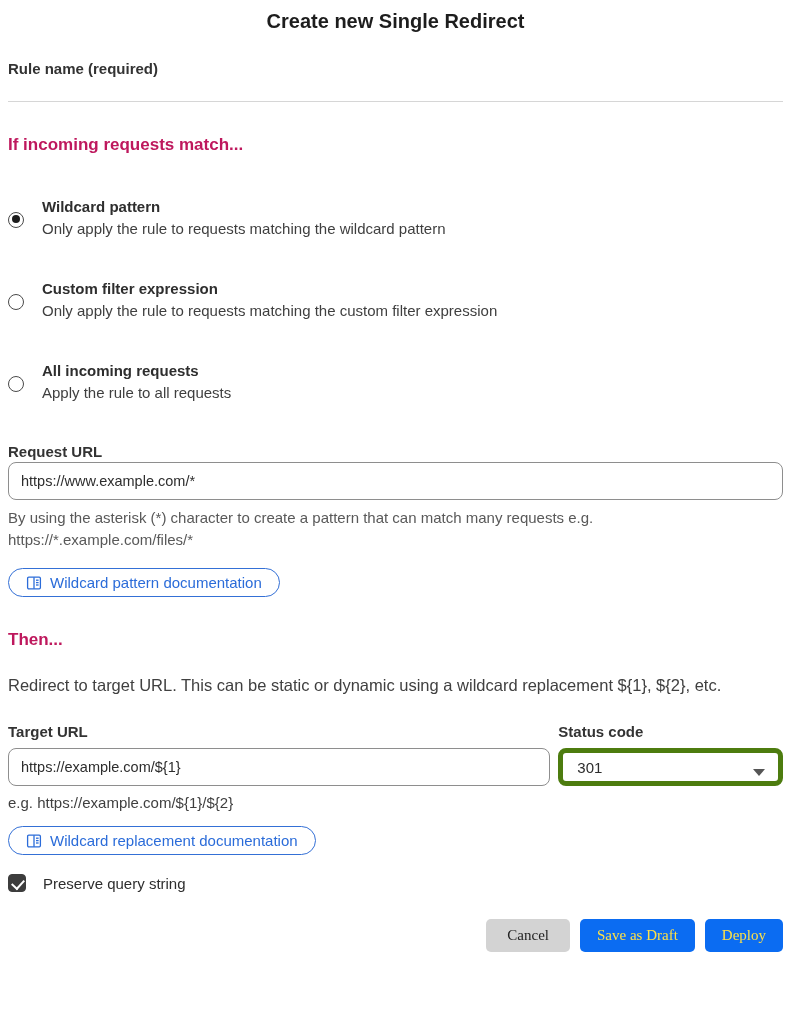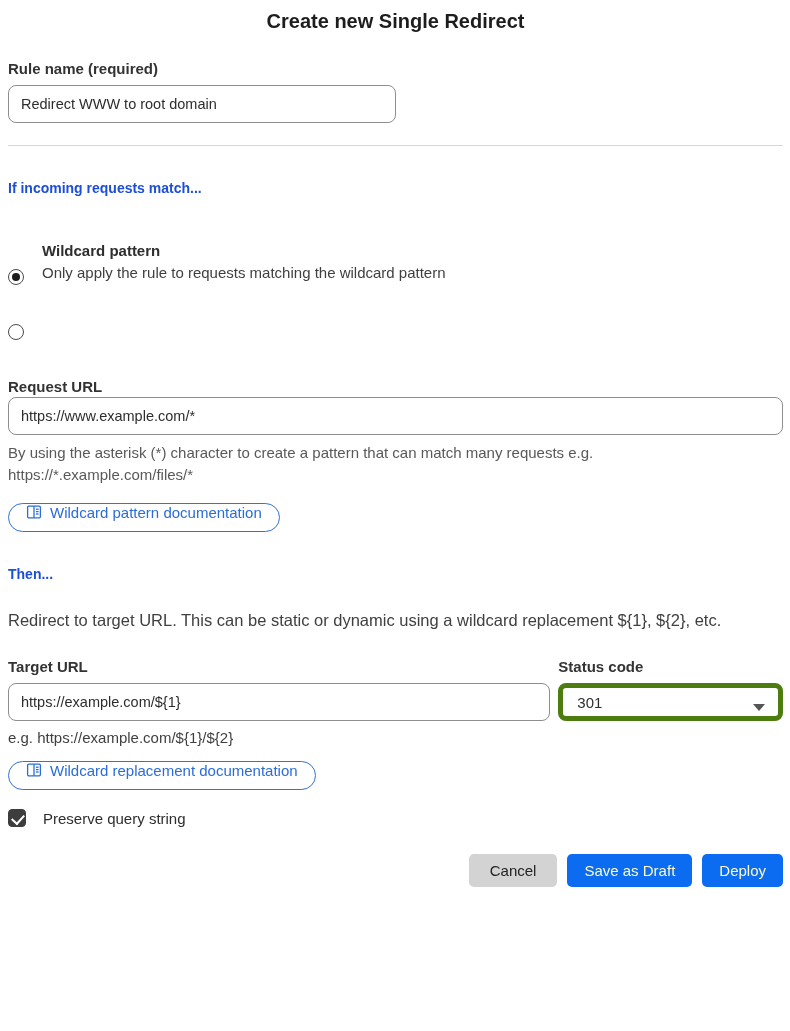--- a/index.html
+++ b/index.html
@@ -53,28 +53,28 @@
   }
 
   hr.section-divider {
     border: none;
     border-top: 1px solid #d6d6d6;
     margin-top: 22px;
   }
 
   h2.section-heading {
     margin-top: 31px;
-    font-size: 14px;
+    font-size: 17px;
     line-height: 23px;
     font-weight: 700;
-    color: #1d4ed8;
+    color: #be185d;
   }
 
   .radio-group { margin-top: 40px; }
-  .radio-option { display: flex; align-items: flex-end; margin-bottom: 37px; cursor: pointer; }
+  .radio-option { display: flex; align-items: center; margin-bottom: 37px; cursor: pointer; }
   .radio-circle {
     flex: 0 0 auto;
     width: 16px; height: 16px;
     border: 1.5px solid #4a4a4a;
     border-radius: 50%;
     margin-top: 2px;
     position: relative;
     background: #ffffff;
   }
   .radio-circle.on::after {
@@ -89,21 +89,21 @@
   .radio-label { font-size: 15px; font-weight: 700; color: #2e2e2e; line-height: 21px; }
   .radio-desc  { font-size: 15px; color: #3f3f3f; line-height: 24px; }
 
   .request-url-section { margin-top: 0; }
   .request-url-input-wrap { width: 775px; }
   .request-helper { max-width: 720px; margin-top: 7px; line-height: 22px; }
 
   .doc-pill {
     margin-top: 17px;
     display: inline-flex;
-    align-items: flex-start;
+    align-items: center;
     gap: 8px;
     height: 29px;
     padding: 0 17px;
     border: 1px solid #3470d6;
     border-radius: 15px;
     background: #ffffff;
     color: #2b6cd9;
     font-family: "Liberation Sans", sans-serif;
     font-size: 15px;
     cursor: pointer;
@@ -174,57 +174,65 @@
     margin-top: 27px;
     display: flex;
     justify-content: flex-end;
     align-items: center;
     gap: 10px;
   }
   .btn {
     height: 33px;
     border: none;
     border-radius: 5px;
-    font-family: Liberation Sans, sans-serif;
+    font-family: Liberation Serif, serif;
     font-size: 15px;
     cursor: pointer;
     padding: 0 17px;
   }
   .btn-secondary { background: #d3d3d3; color: #242424; padding: 0 21px; }
-  .btn-primary   { background: #0b6cf2; color: #fef9c3; }
+  .btn-primary   { background: #0b6cf2; color: #fde047; }
 </style>
 </head>
 <body>
 
 <div class="container">
 
   <h1 class="page-title">Create new Single Redirect</h1>
 
   <div class="field-label rule-name-label">Rule name (required)</div>
-  <div class="rule-name-input-wrap">
-    <input type="text" class="text-input" value="Redirect WWW to root domain" style="">
-  </div>
 
   <hr class="section-divider">
 
   <h2 class="section-heading">If incoming requests match...</h2>
 
   <div class="radio-group">
 
     <div class="radio-option">
       <span class="radio-circle on"></span>
       <span class="radio-texts">
         <div class="radio-label">Wildcard pattern</div>
         <div class="radio-desc">Only apply the rule to requests matching the wildcard pattern</div>
       </span>
     </div>
 
-
     <div class="radio-option">
       <span class="radio-circle"></span>
+      <span class="radio-texts">
+        <div class="radio-label">Custom filter expression</div>
+        <div class="radio-desc">Only apply the rule to requests matching the custom filter expression</div>
+      </span>
+    </div>
+
+    <div class="radio-option">
+      <span class="radio-circle"></span>
+      <span class="radio-texts">
+        <div class="radio-label">All incoming requests</div>
+        <div class="radio-desc">Apply the rule to all requests</div>
+      </span>
     </div>
 
   </div>
 
   <div class="request-url-section">
     <div class="field-label">Request URL</div>
     <div class="request-url-input-wrap">
       <input type="text" class="text-input" value="https://www.example.com/*" style="">
     </div>
     <div class="helper-text request-helper">By using the asterisk (*) character to create a pattern that can match many requests e.g. https://*.example.com/files/*</div>

